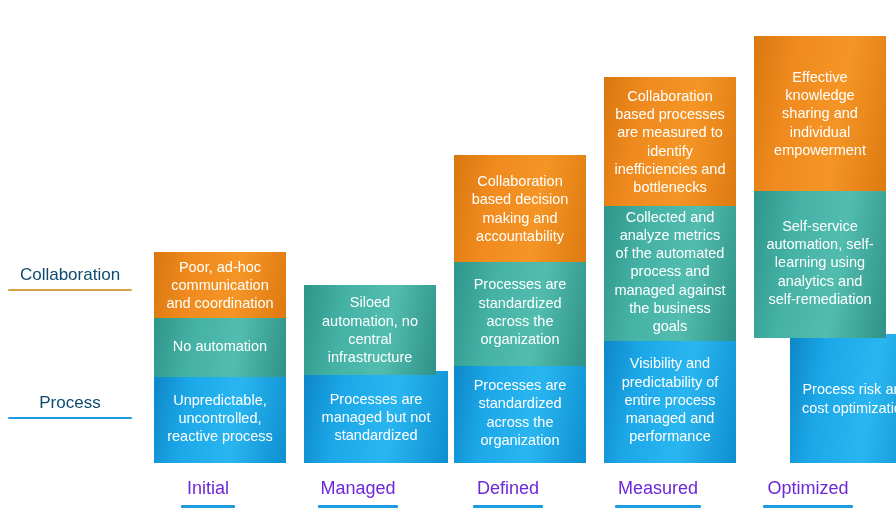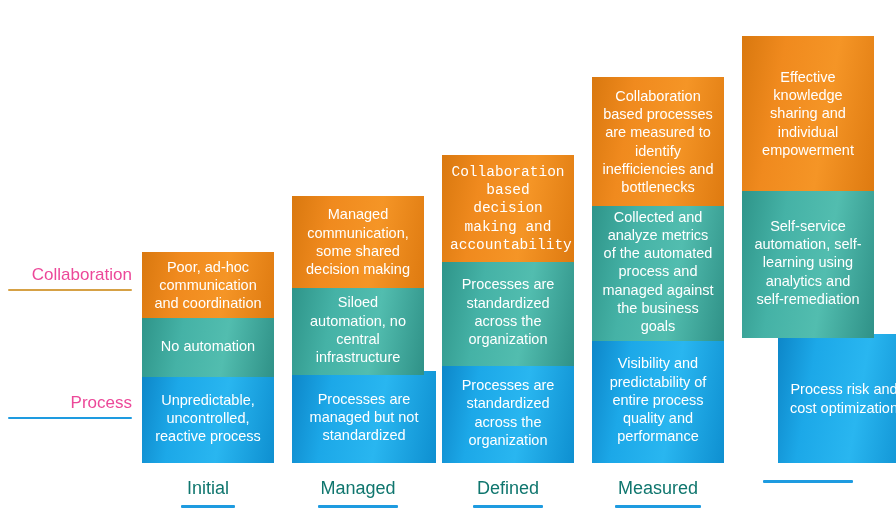--- a/index.html
+++ b/index.html
@@ -9,57 +9,57 @@
     background:#ffffff;
     font-family:"Liberation Sans", sans-serif;
     overflow:hidden;
     position:relative;
   }
   #stage{position:absolute;left:0;top:0;width:896px;height:520px;}
 
   
   .row-label{
     position:absolute;
-    text-align:right;
+    text-align:center;
     font-size:17px;
-    color:#ec4899;
+    color:#0c4a6e;
     line-height:1.1;
     white-space:nowrap;
   }
   .row-label .txt{display:inline-block;padding-bottom:3px;}
   .row-label .rule{
     display:block;height:2px;width:100%;margin-top:1px;border-radius:1px;
   }
 
   
   .stage-label{
     position:absolute;
     text-align:center;
     font-size:18px;
-    color:#0f766e;
+    color:#6d28d9;
     white-space:nowrap;
   }
   .stage-label .txt{display:inline-block;padding-bottom:4px;}
   .stage-label .rule{
     display:block;height:3px;margin:2px auto 0;border-radius:1px;
     background:#1E9BE0;
   }
 
   
   .block{position:absolute;}
   .block .top{
     position:absolute;left:0;top:0;
     width:100%;height:100%;
   }
   .block .side{
     position:absolute;
     width:100%;height:100%;left:0;top:0;
   }
   .block .front{
-    position:absolute;left:0;
+    position:absolute;left:12px;
     box-sizing:border-box;
     display:flex;align-items:center;justify-content:center;
     text-align:center;
     color:#ffffff;
     font-size:14.5px;
     line-height:1.26;
     padding:3px 8px;
     overflow:hidden;
   }
   .block .front span{display:block;width:100%;}
@@ -111,55 +111,48 @@
       <span>Processes are managed but not standardized</span>
     </div>
   </div>
   <div class="block" style="left:292px;top:285px;width:132px;height:90px;">
     <div class="side" style="clip-path:polygon(100% 0,calc(100% + 22px) -22px,calc(100% + 22px) calc(100% - 22px),100% 100%);background:#2B8C80;overflow:visible;"></div>
     <div class="top" style="clip-path:polygon(0 0,22px -22px,calc(100% + 22px) -22px,100% 0);background:#6CC9BD;overflow:visible;"></div>
     <div class="front" style="top:0;width:132px;height:90px;background:linear-gradient(100deg,#2E9489 0%,#45B2A6 30%,#52BDAF 62%,#2F9187 100%);">
       <span>Siloed automation, no central infrastructure</span>
     </div>
   </div>
-  <div class="block" style="left:292px;top:196px;width:132px;height:92px;">
-    <div class="side" style="clip-path:polygon(100% 0,calc(100% + 22px) -22px,calc(100% + 22px) calc(100% - 22px),100% 100%);background:#C1660A;overflow:visible;"></div>
-    <div class="top" style="clip-path:polygon(0 0,22px -22px,calc(100% + 22px) -22px,100% 0);background:#E09A4C;overflow:visible;"></div>
-    <div class="front" style="top:0;width:132px;height:92px;background:linear-gradient(100deg,#D9780F 0%,#F08A1E 28%,#F59526 62%,#DE7A10 100%);">
-      <span>Managed communication, some shared decision making</span>
-    </div>
-  </div>
 
   <div class="block" style="left:442px;top:362px;width:132px;height:101px;">
     <div class="side" style="clip-path:polygon(100% 0,calc(100% + 22px) -22px,calc(100% + 22px) calc(100% - 22px),100% 100%);background:#0E72AE;overflow:visible;"></div>
     <div class="top" style="clip-path:polygon(0 0,22px -22px,calc(100% + 22px) -22px,100% 0);background:#4FC3F2;overflow:visible;"></div>
     <div class="front" style="top:0;width:132px;height:101px;background:linear-gradient(100deg,#0D86C8 0%,#1CA8E8 26%,#29B6F0 60%,#0E8FD0 100%);">
       <span>Processes are standardized across the organization</span>
     </div>
   </div>
   <div class="block" style="left:442px;top:258px;width:132px;height:108px;">
     <div class="side" style="clip-path:polygon(100% 0,calc(100% + 22px) -22px,calc(100% + 22px) calc(100% - 22px),100% 100%);background:#2B8C80;overflow:visible;"></div>
     <div class="top" style="clip-path:polygon(0 0,22px -22px,calc(100% + 22px) -22px,100% 0);background:#6CC9BD;overflow:visible;"></div>
     <div class="front" style="top:0;width:132px;height:108px;background:linear-gradient(100deg,#2E9489 0%,#45B2A6 30%,#52BDAF 62%,#2F9187 100%);">
       <span>Processes are standardized across the organization</span>
     </div>
   </div>
-  <div class="block" style="left:442px;top:155px;width:132px;height:107px;font-family:Liberation Mono, monospace;">
+  <div class="block" style="left:442px;top:155px;width:132px;height:107px;">
     <div class="side" style="clip-path:polygon(100% 0,calc(100% + 22px) -22px,calc(100% + 22px) calc(100% - 22px),100% 100%);background:#C1660A;overflow:visible;"></div>
     <div class="top" style="clip-path:polygon(0 0,22px -22px,calc(100% + 22px) -22px,100% 0);background:#E09A4C;overflow:visible;"></div>
     <div class="front" style="top:0;width:132px;height:107px;background:linear-gradient(100deg,#D9780F 0%,#F08A1E 28%,#F59526 62%,#DE7A10 100%);">
       <span>Collaboration based decision making and accountability</span>
     </div>
   </div>
 
   <div class="block" style="left:592px;top:337px;width:132px;height:126px;">
     <div class="side" style="clip-path:polygon(100% 0,calc(100% + 22px) -22px,calc(100% + 22px) calc(100% - 22px),100% 100%);background:#0E72AE;overflow:visible;"></div>
     <div class="top" style="clip-path:polygon(0 0,22px -22px,calc(100% + 22px) -22px,100% 0);background:#4FC3F2;overflow:visible;"></div>
     <div class="front" style="top:0;width:132px;height:126px;background:linear-gradient(100deg,#0D86C8 0%,#1CA8E8 26%,#29B6F0 60%,#0E8FD0 100%);">
-      <span>Visibility and predictability of entire process quality and performance</span>
+      <span>Visibility and predictability of entire process managed and performance</span>
     </div>
   </div>
   <div class="block" style="left:592px;top:202px;width:132px;height:139px;">
     <div class="side" style="clip-path:polygon(100% 0,calc(100% + 22px) -22px,calc(100% + 22px) calc(100% - 22px),100% 100%);background:#2B8C80;overflow:visible;"></div>
     <div class="top" style="clip-path:polygon(0 0,22px -22px,calc(100% + 22px) -22px,100% 0);background:#6CC9BD;overflow:visible;"></div>
     <div class="front" style="top:0;width:132px;height:139px;background:linear-gradient(100deg,#2E9489 0%,#45B2A6 30%,#52BDAF 62%,#2F9187 100%);">
       <span>Collected and analyze metrics of the automated process and managed against the business goals</span>
     </div>
   </div>
   <div class="block" style="left:592px;top:77px;width:132px;height:129px;">
@@ -202,16 +195,17 @@
   </div>
   <div class="stage-label" style="left:442px;top:478px;width:132px;">
     <span class="txt">Defined</span>
     <span class="rule" style="width:70px;"></span>
   </div>
   <div class="stage-label" style="left:592px;top:478px;width:132px;">
     <span class="txt">Measured</span>
     <span class="rule" style="width:86px;"></span>
   </div>
   <div class="stage-label" style="left:742px;top:478px;width:132px;">
+    <span class="txt">Optimized</span>
     <span class="rule" style="width:90px;"></span>
   </div>
 
 </div>
 
 </body></html>

